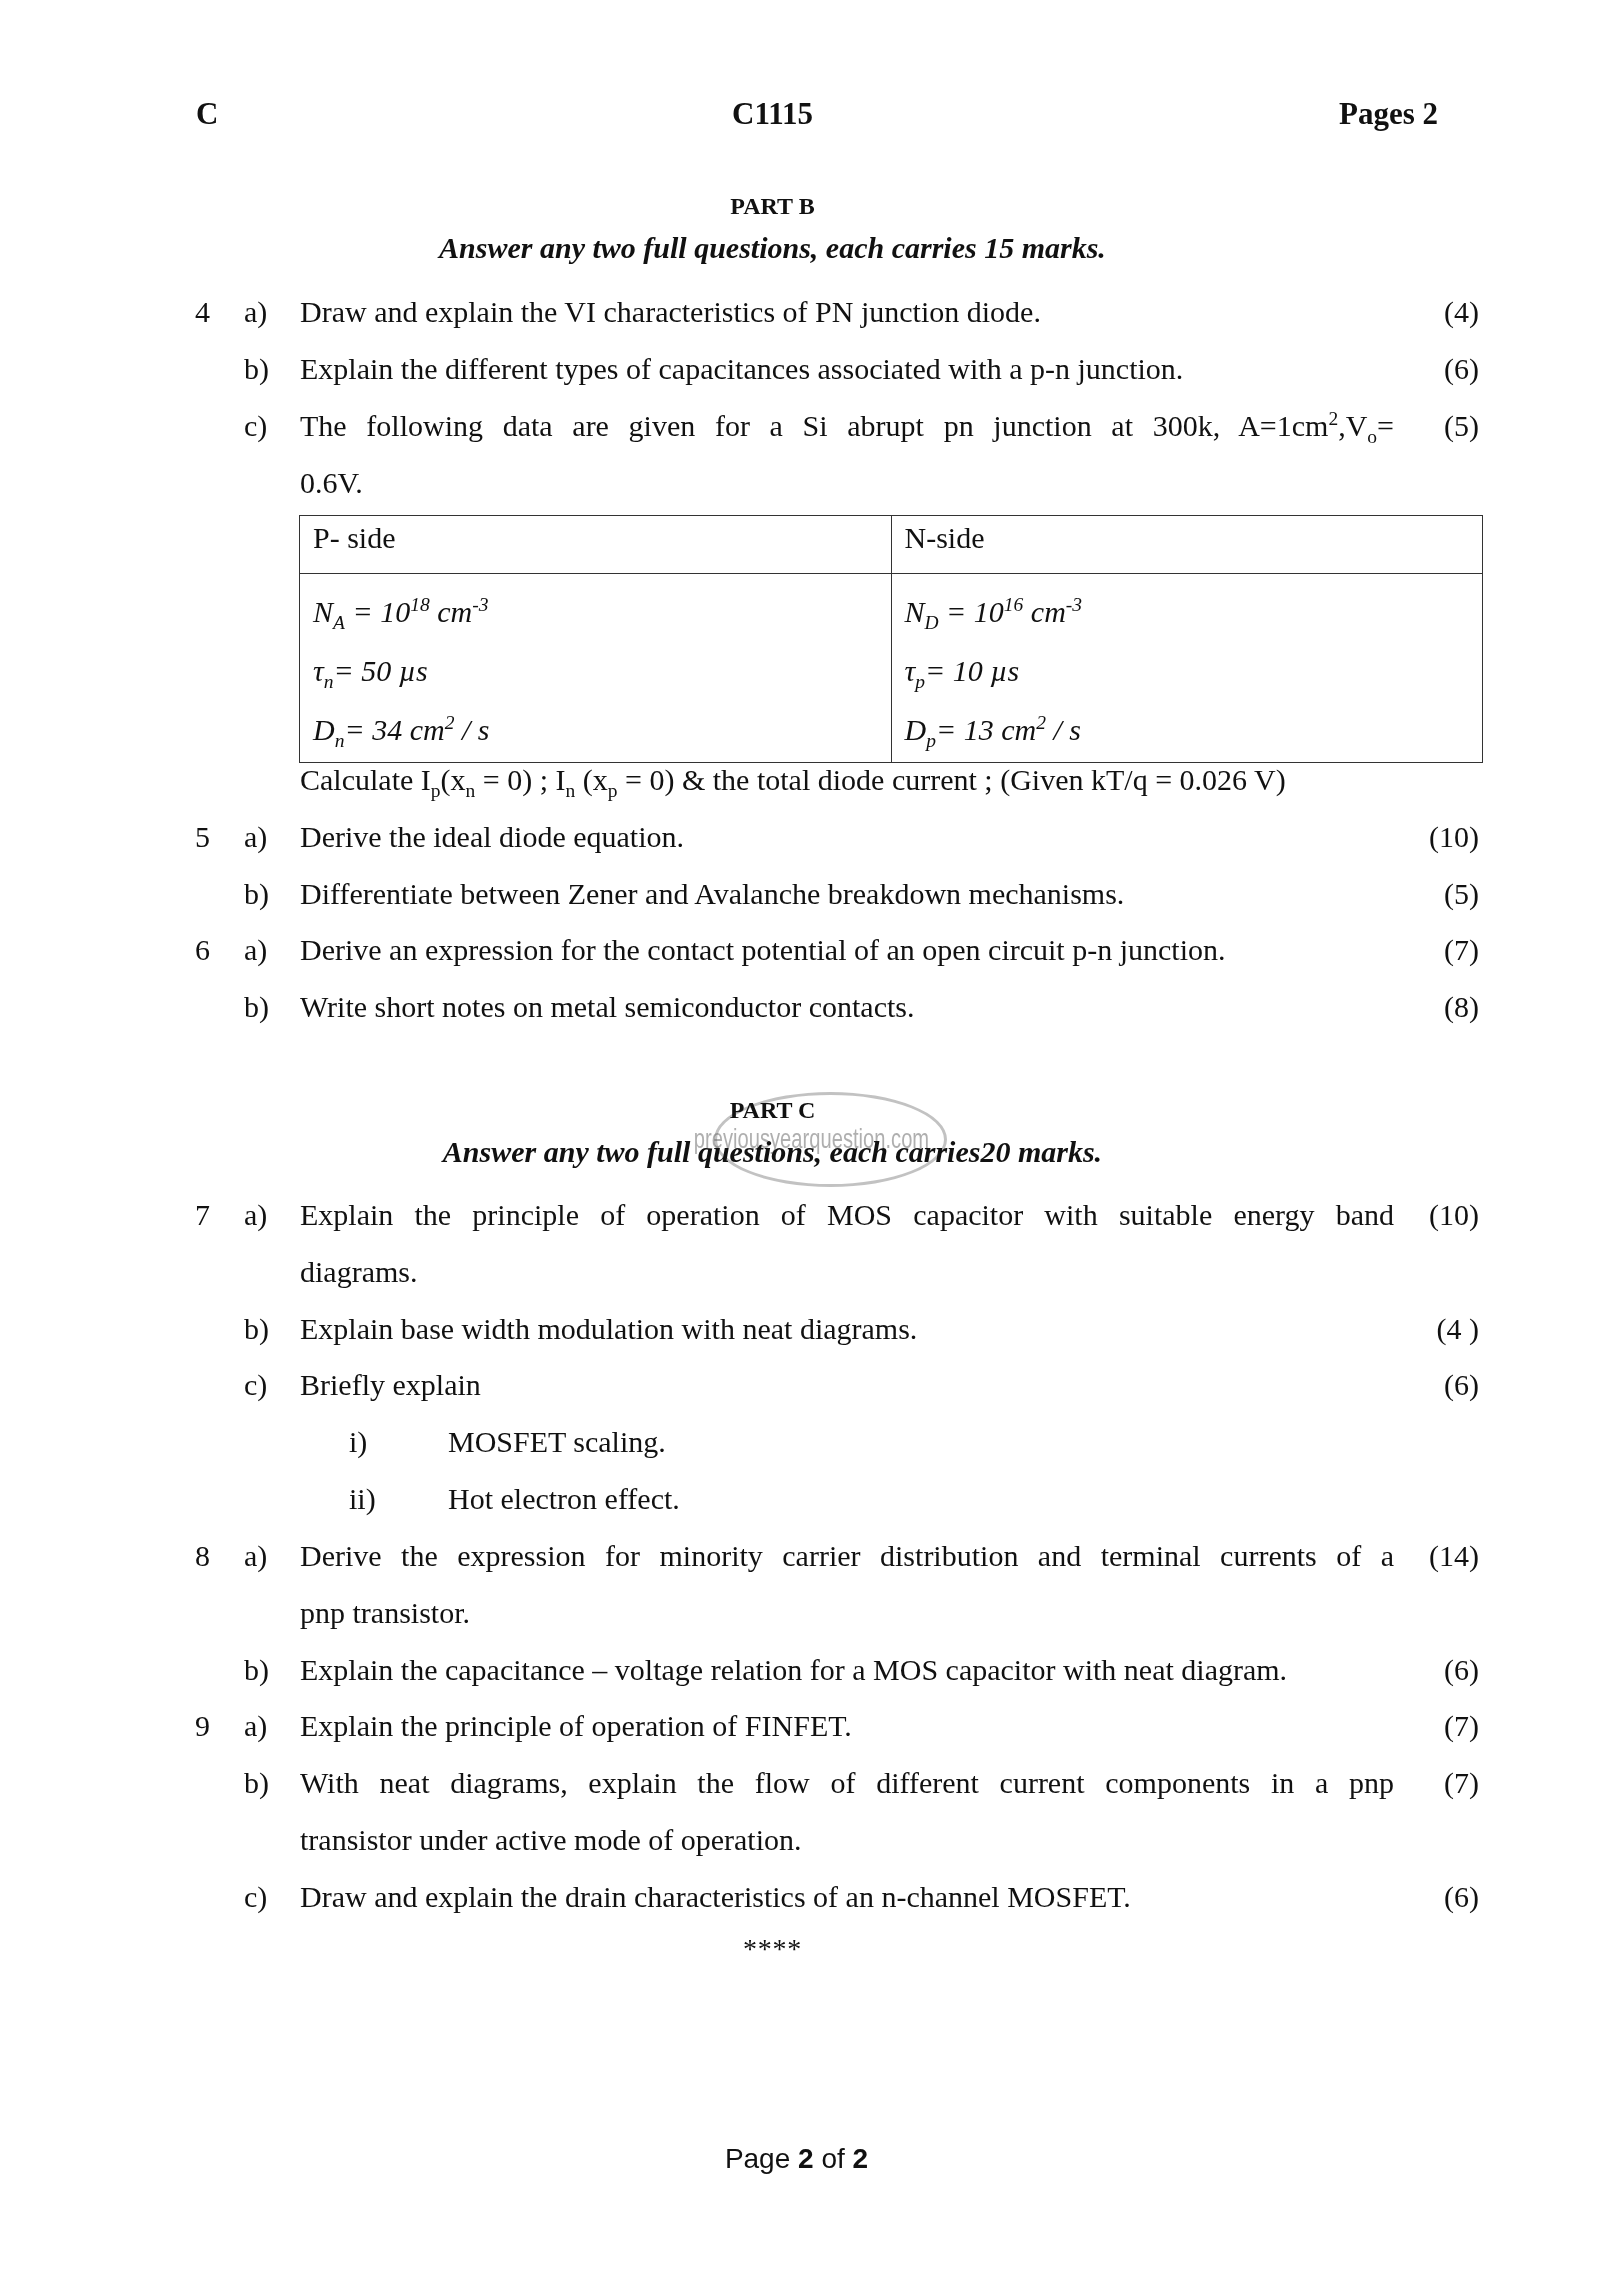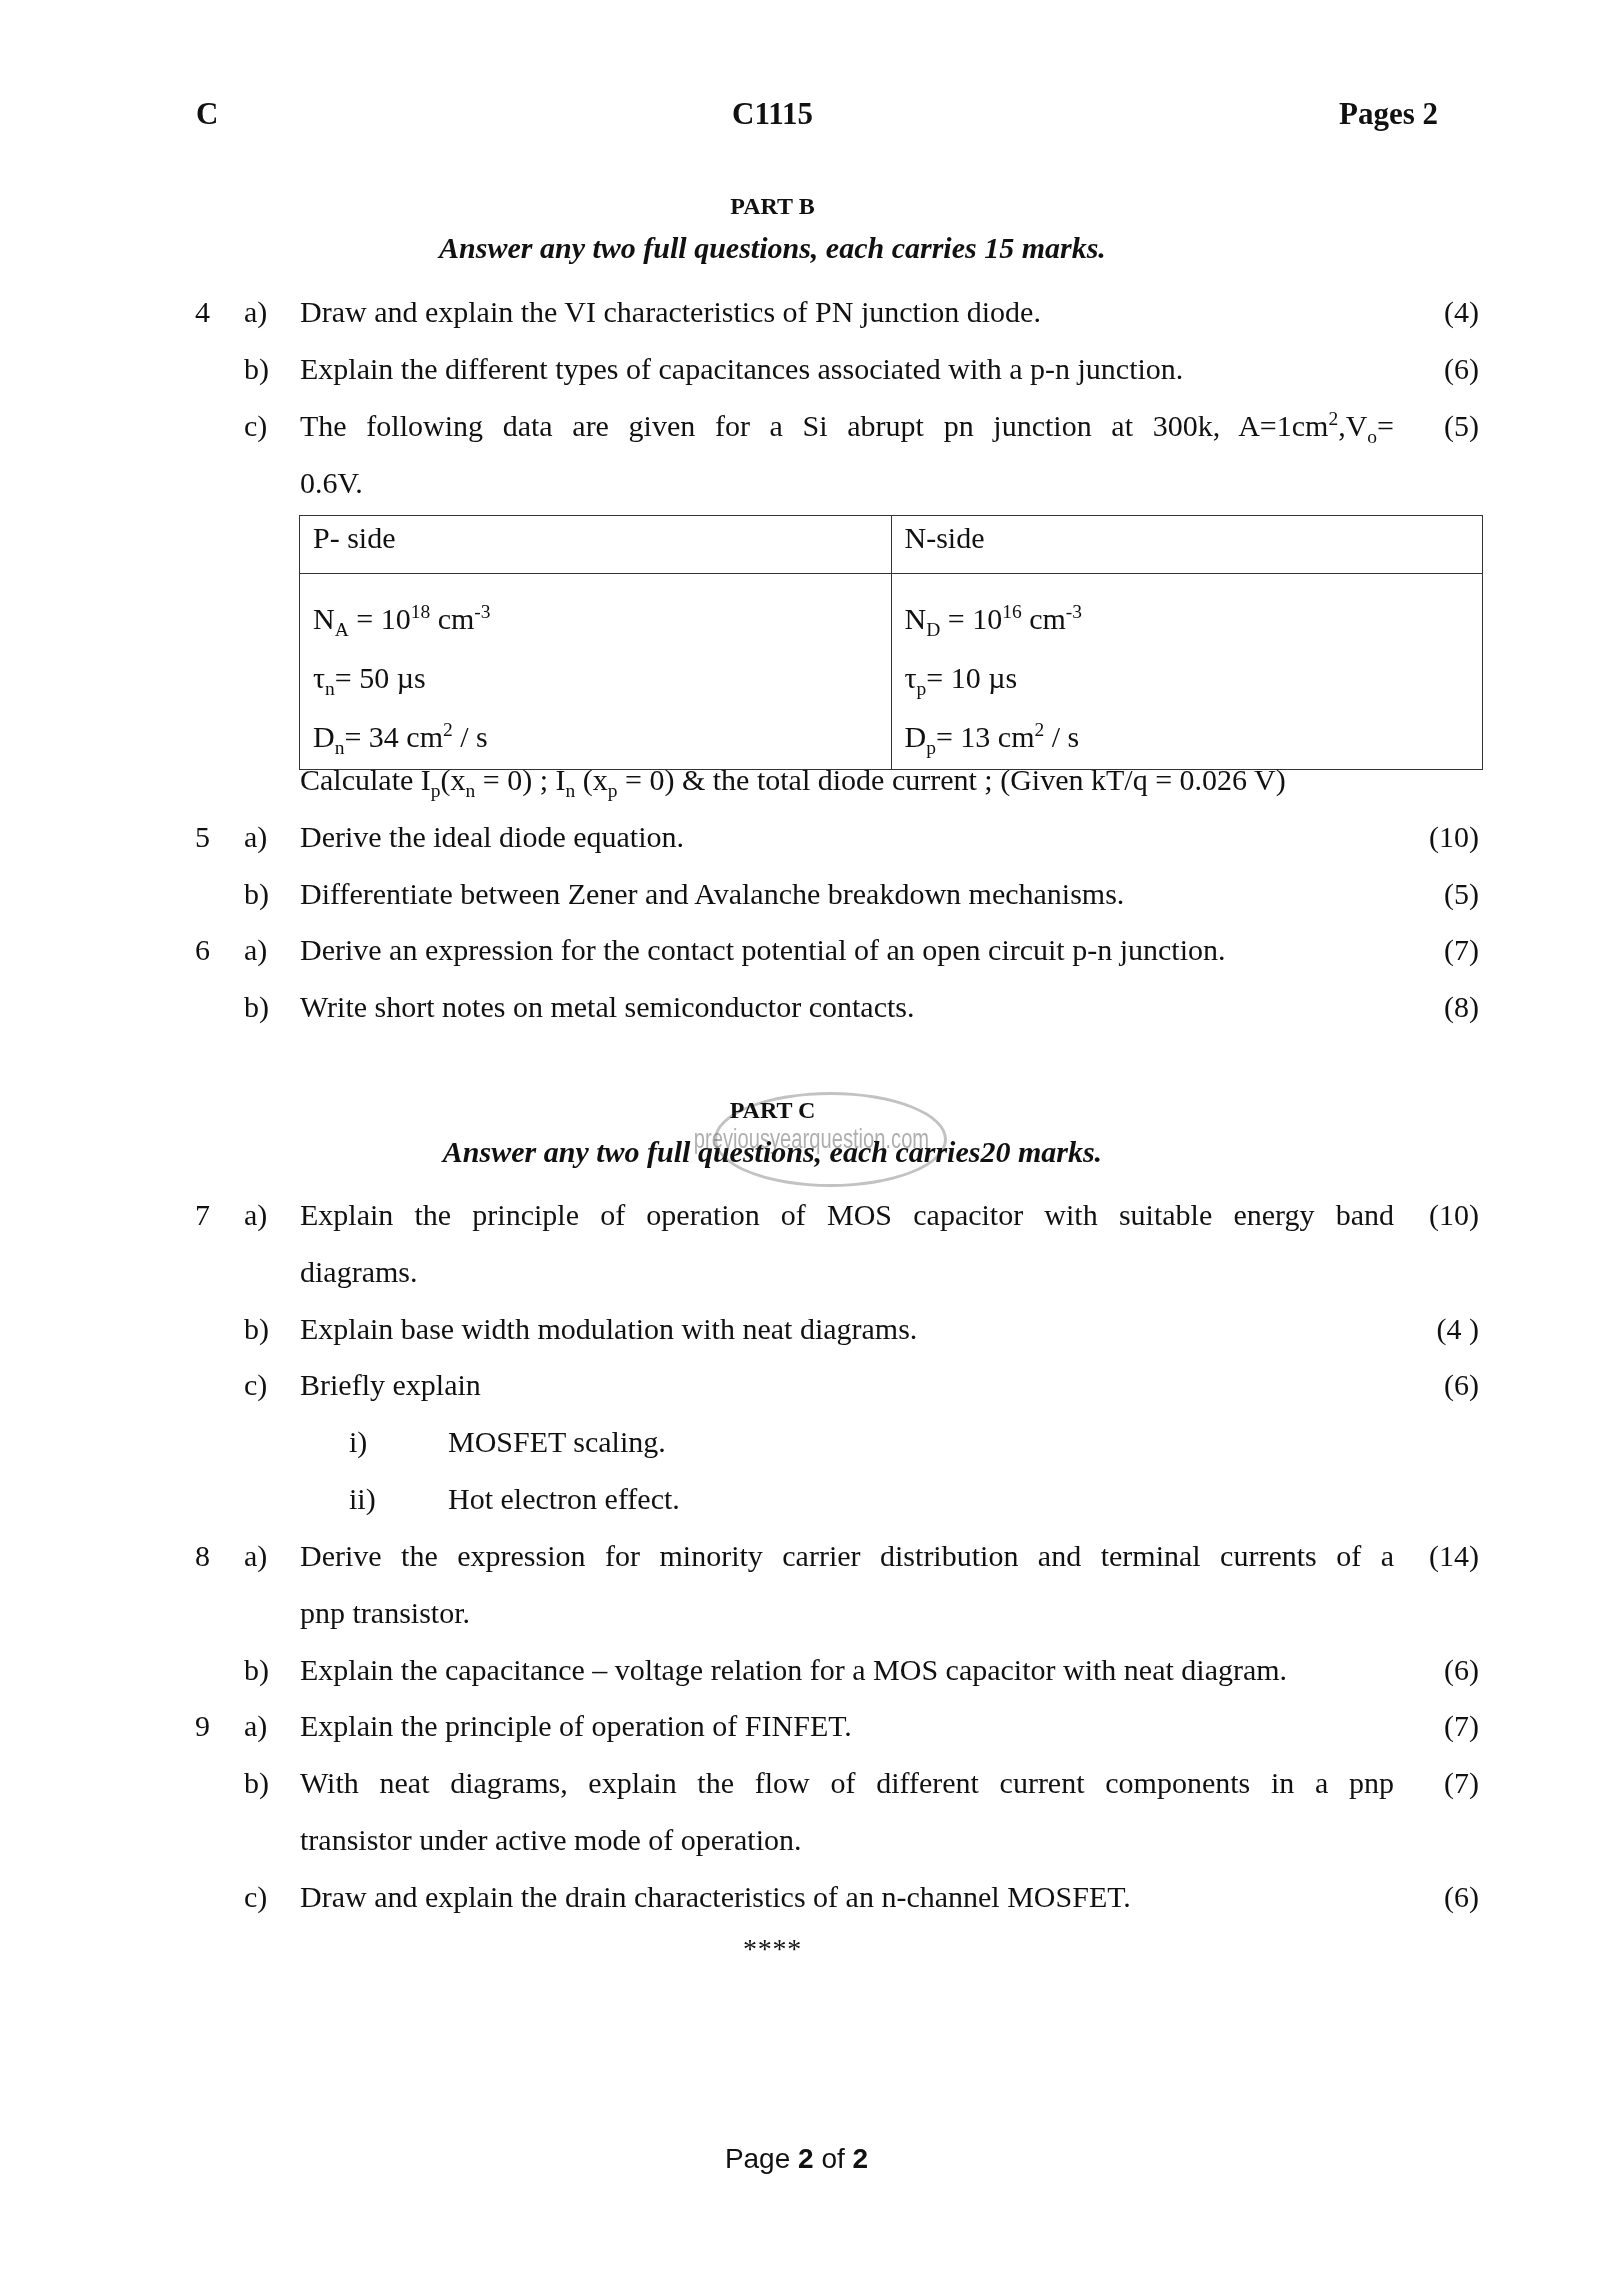--- a/index.html
+++ b/index.html
@@ -15,21 +15,21 @@
   .qlet { position:absolute; left:244px; }
   .qtext { position:absolute; left:300px; white-space:nowrap; }
   .qtext.just { width:1094px; text-align:justify; text-align-last:justify; white-space:normal; }
   .qmarks { position:absolute; right:144px; text-align:right; }
   .subnum { position:absolute; left:349px; }
   .subtext { position:absolute; left:448px; white-space:nowrap; }
   table.data { position:absolute; left:299px; top:515px; width:1184px; border-collapse:collapse;
                font-size:30px; }
   table.data td { border:1.6px solid #333; vertical-align:top; padding:4.9px 13px; width:50%; }
   table.data tr.head td { height:47px; }
-  table.data tr.body td { line-height:59px; padding-top:15px; padding-bottom:3.2px; }
+  table.data tr.body td { line-height:59px; padding-top:8px; padding-bottom:3.2px;font-style:italic; }
   sup, sub { font-size:19.5px; line-height:0; }
   .stars { font-size:28px; letter-spacing:0.8px; }
   .footer { font-family:"Liberation Sans", "DejaVu Sans", sans-serif; font-size:28px; }
   .watermark { position:absolute; left:714px; top:1092px; width:227px; height:89px;
                border:3.2px solid rgba(120,120,120,0.45); border-radius:50%; }
   .watermark-text { position:absolute; left:0; width:1623px; top:1123px; text-align:center;
                     font-family:"Liberation Sans", "DejaVu Sans", sans-serif; font-size:28px;
                     color:rgba(110,110,110,0.55); transform:scaleX(0.72); letter-spacing:0px; }
 </style>
 </head>

